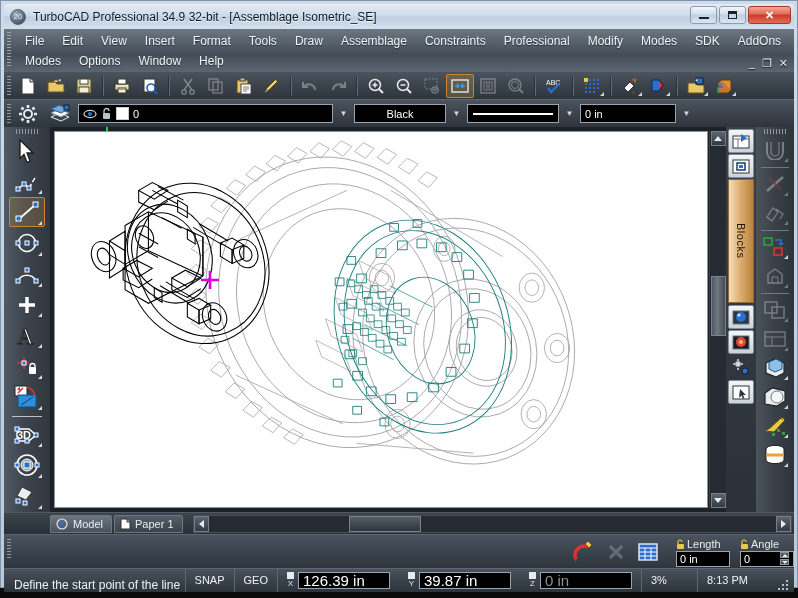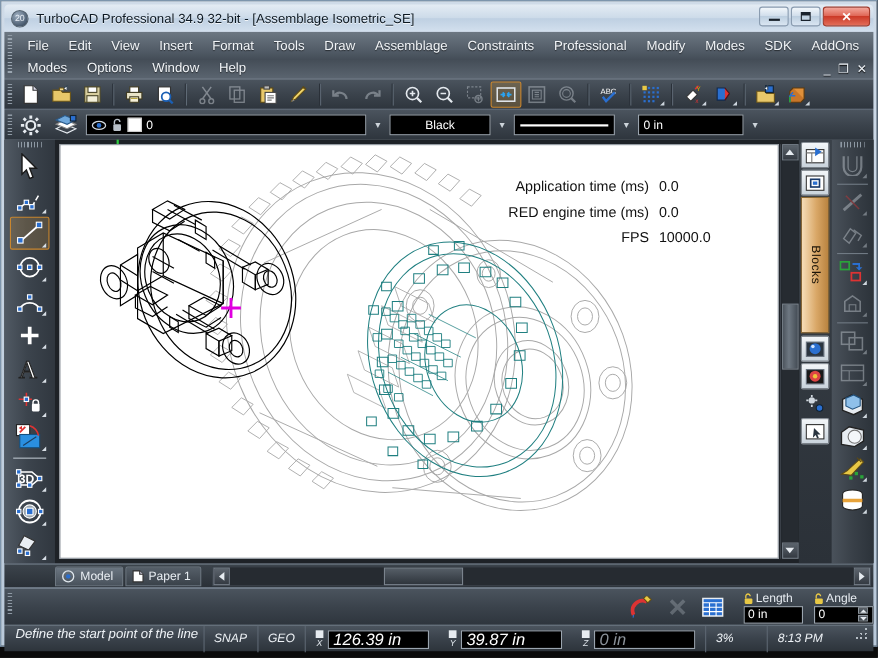--- a/index.html
+++ b/index.html
@@ -298,23 +298,22 @@
   }
   .spinner { display: flex; flex-direction: column; justify-content: center; gap: 1px; margin-left: auto; padding: 0 1px; }
   .spin-b { width: 9px; height: 6px; background: linear-gradient(to bottom,#5e666f,#394047); border: 1px solid #8d959d;
             display: flex; align-items: center; justify-content: center; }
   .lock-ico { width: 9px; height: 10px; }
 
   
   .statusbar {
     height: 24px;
     background: linear-gradient(to bottom, #4b545e 0%, #3a424b 50%, #2d343b 100%);
-    display: flex; align-items: flex-start; color: #eef2f6; font-size: 12px;
+    display: flex; align-items: flex-end; color: #eef2f6; font-size: 12px;
     border-top: 1px solid #5c6672;
-    font-style: italic;
   }
   .sb-msg { padding-left: 10px; flex: 1; white-space: nowrap; }
   .sb-cell {
     padding: 0 9px; height: 24px; display: flex; align-items: center;
     border-left: 1px solid #5d6772; font-size: 11px; white-space: nowrap;
   }
   .sb-coord { display: flex; align-items: center; gap: 4px; }
   .coord-input {
     height: 17px; width: 92px; background: #000; border: 1px solid #9aa4ae;
     color: #fff; font-size: 15px; display: flex; align-items: center; padding: 0 4px;
@@ -911,31 +910,20 @@
 
             <path d="M86 104l20 11M86 118l20 11M110 88l20 11"></path>
             <ellipse cx="92" cy="108" rx="9" ry="12" transform="rotate(-22 92 108)"></ellipse>
           </g>
         </svg>
 
         <svg style="position:absolute;left:144px;top:137px" width="22" height="22" viewBox="0 0 22 22">
           <path d="M11 2v18M2 11h18" stroke="#e000e0" stroke-width="2.6"></path>
         </svg>
 
-        <div class="overlay-text">
-          <div>
-            <span>Application time (ms)</span><span class="num">0.0</span>
-          </div>
-          <div>
-            <span>RED engine time (ms)</span><span class="num">0.0</span>
-          </div>
-          <div>
-            <span>FPS</span><span class="num">10000.0</span>
-          </div>
-        </div>
       </div>
 
       <div class="vscroll">
         <div class="sb-arrow">
             <div class="tri-up"></div>
           </div>
         <div class="sb-track">
           <div class="sb-thumb" style="top:130px;height:60px"></div>
         </div>
         <div class="sb-arrow">

